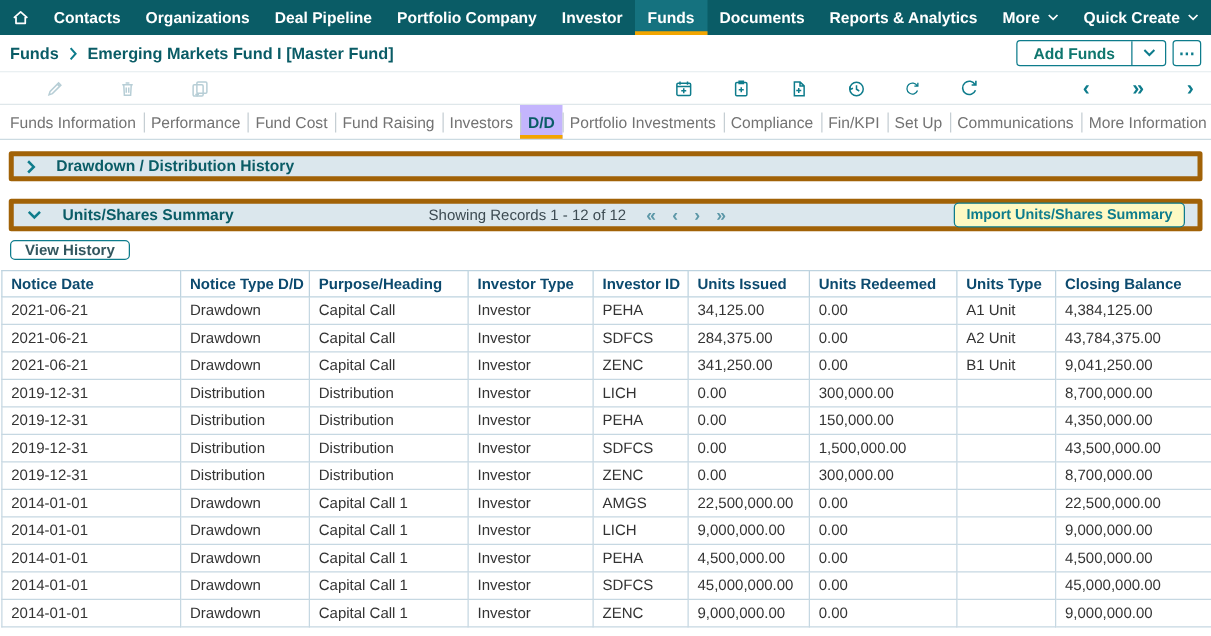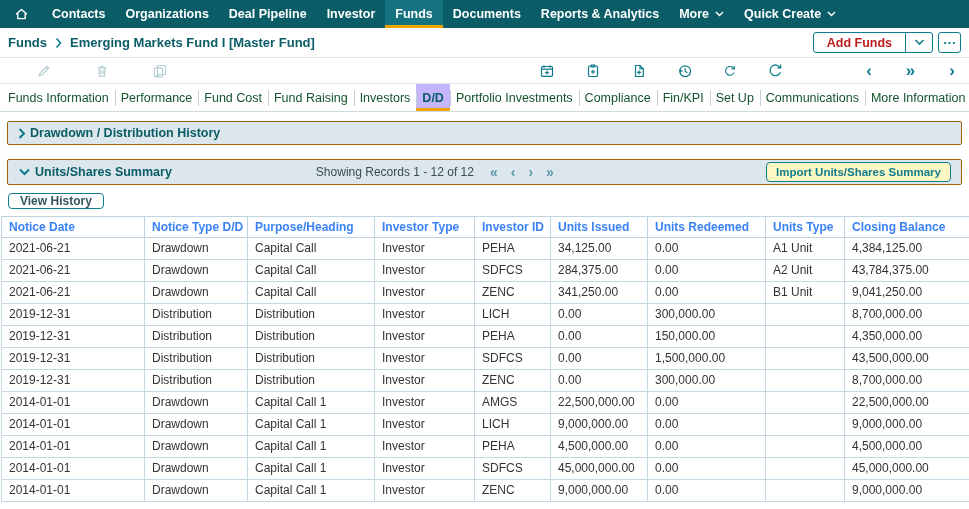--- a/index.html
+++ b/index.html
@@ -14,57 +14,57 @@
   .nav-item { display:flex; align-items:center; gap:6px; padding:0 10px; font-size:12.5px; font-weight:bold; cursor:pointer; white-space:nowrap; }
   .nav-item.active { background:#15727f; box-shadow:inset 0 -3px 0 #f2a500; }
   .caret svg, .chev svg { display:block; }
 
   
   .crumb-row { height:30px; display:flex; align-items:center; padding:0 8px; border-bottom:1px solid #e4ebee; background:#fff; }
   .crumb { color:#0a5c66; font-weight:bold; font-size:13px; }
   .crumb-sep { margin:0 8px; display:flex; }
   .crumb-actions { margin-left:auto; display:flex; align-items:center; gap:5px; }
   .split-btn { display:flex; align-items:stretch; border:1px solid #0e7c8c; border-radius:3px; height:21px; background:#fff; }
-  .split-main { padding:0 13px; color:#b91c1c; font-size:12.5px; font-weight:bold; display:flex; align-items:center; cursor:pointer; }
+  .split-main { padding:0 13px; color:#0f766e; font-size:12.5px; font-weight:bold; display:flex; align-items:center; cursor:pointer; }
   .split-caret { border-left:1px solid #0e7c8c; width:27px; display:flex; align-items:center; justify-content:center; cursor:pointer; }
   .more-btn { border:1px solid #0e7c8c; border-radius:3px; height:21px; width:23px; display:flex; align-items:center; justify-content:center; color:#0e7c8c; font-size:13px; cursor:pointer; background:#fff; font-weight:bold; }
 
   
   .toolbar { height:26px; display:flex; align-items:center; border-bottom:1px solid #dfe7ea; padding:0 14px 0 36px; background:#fff; }
   .tb-left { display:flex; gap:42px; }
   .tb-right { margin-left:auto; display:flex; align-items:center; gap:30px; }
   .tbi { display:flex; cursor:pointer; }
   .tbi svg { stroke:#0e7c8c; fill:none; stroke-width:1.2; }
   .tbi.disabled svg { stroke:#b7ced6; }
   .tb-chevs { display:flex; gap:34px; margin-left:52px; align-items:center; }
   .tb-chev { color:#0e7c8c; font-size:17px; font-weight:bold; line-height:1; cursor:pointer; }
 
   
   .tabs { height:28px; display:flex; align-items:stretch; border-bottom:1px solid #ccdbe2; padding-left:2px; background:#fff; }
-  .tab { display:flex; align-items:center; padding:0 6px; font-size:12.5px; color:#14532d; cursor:pointer; position:relative; white-space:nowrap; }
+  .tab { display:flex; align-items:center; padding:0 6px; font-size:12.5px; color:#737373; cursor:pointer; position:relative; white-space:nowrap; }
   .tab + .tab::before { content:''; width:1px; height:16px; background:#c5ced3; position:absolute; left:0; top:6px; }
   .tab.active { background:#c4b5fd; color:#0a5c66; font-weight:bold; box-shadow:inset 0 -3px 0 #f2a500; }
 
   
   .content { padding-top:9px; }
-  .secbar { margin:0 7px; height:24px; background:#dbe7ed; border:1px solid #a16207; border-radius:2px; display:flex; align-items:center; padding:0 10px; gap:4px; }
+  .secbar { margin:0 7px; height:24px; background:#dbe7ed; border:4px solid #a16207; border-radius:2px; display:flex; align-items:center; padding:0 10px; gap:16px; }
   .sec-title { color:#0a5c66; font-weight:bold; font-size:12.5px; }
   .chev svg { stroke:#0e7c8c; fill:none; stroke-width:2; }
   .units-bar { margin-top:14px; height:26px; }
   .records { margin-left:140px; display:flex; align-items:flex-end; gap:16px; color:#3d4b52; font-size:12px; }
   .pg { display:flex; gap:13px; }
   .pg span { color:#5d98a8; font-size:14px; font-weight:bold; cursor:pointer; line-height:1; }
   .import-btn { margin-left:auto; background:#fef9c3; border:1px solid #0e7c8c; color:#0e7c8c; border-radius:4px; font-size:11.5px; font-weight:bold; padding:3px 9px; cursor:pointer; }
   .vh-row { margin:6px 0 0 8px; }
   .vh-btn { background:#fff; border:1px solid #0e7c8c; color:#33565e; border-radius:4px; font-size:12px; font-weight:bold; padding:0 11px; cursor:pointer; }
 
   
   .table-wrap { margin-top:7px; }
   table { border-collapse:collapse; width:967px; margin:0 1px; table-layout:fixed; }
-  th { font-size:12px; font-weight:bold; color:#3b82f6; text-align:left; padding:3px 7px; border:1px solid #bed3df; background:#fff; white-space:nowrap; overflow:hidden; cursor:pointer; }
+  th { font-size:12px; font-weight:bold; color:#0c4a6e; text-align:left; padding:3px 7px; border:1px solid #bed3df; background:#fff; white-space:nowrap; overflow:hidden; cursor:pointer; }
   td { font-size:12px; color:#333; padding:3px 7px; border:1px solid #c6d8e2; height:15px; line-height:15px; white-space:nowrap; overflow:hidden; }
   tr { cursor:pointer; }
 </style>
 </head>
 <body>
 
 <div class="navbar">
   <div class="nav-home">
     <span style="display:flex">
       <svg width="17" height="16" viewBox="0 0 16 16">
@@ -74,20 +74,23 @@
   </div>
   <div style="display:flex">
       <div class="nav-item">
         <span>Contacts</span>
       </div>
       <div class="nav-item">
         <span>Organizations</span>
       </div>
       <div class="nav-item">
         <span>Deal Pipeline</span>
+      </div>
+      <div class="nav-item">
+        <span>Portfolio Company</span>
       </div>
       <div class="nav-item">
         <span>Investor</span>
       </div>
       <div class="nav-item active">
         <span>Funds</span>
       </div>
       <div class="nav-item">
         <span>Documents</span>
       </div>

